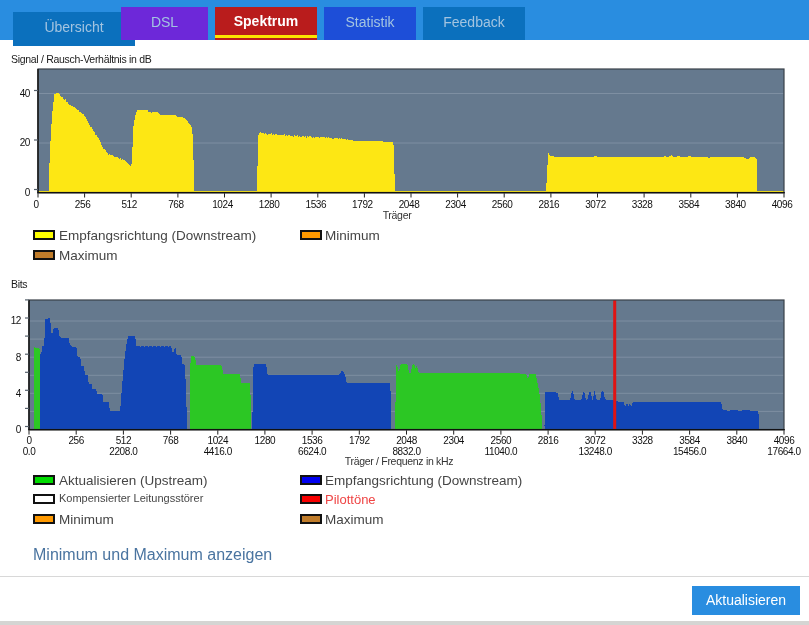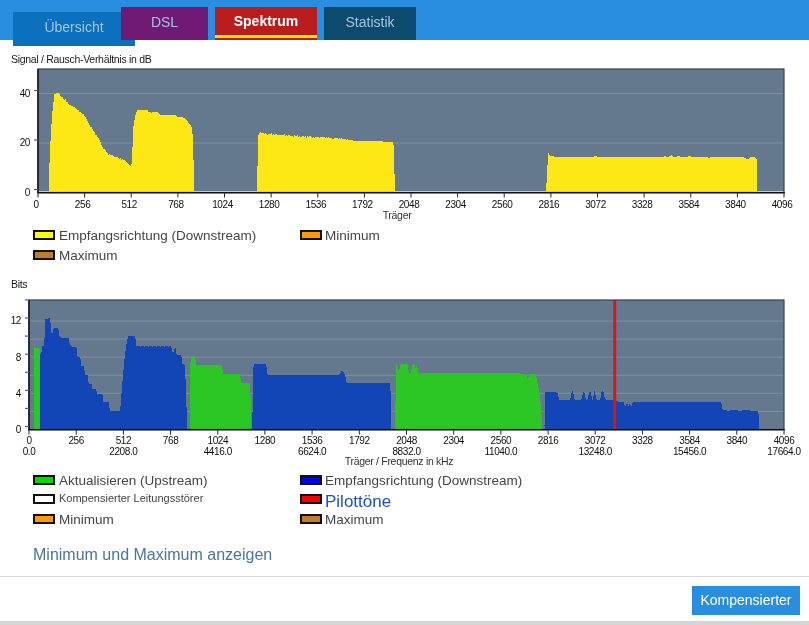--- a/index.html
+++ b/index.html
@@ -134,39 +134,40 @@
     <text x="312.1" y="455" text-anchor="middle" class="tl">6624.0</text>
     <text x="406.5" y="455" text-anchor="middle" class="tl">8832.0</text>
     <text x="500.9" y="455" text-anchor="middle" class="tl">11040.0</text>
     <text x="595.2" y="455" text-anchor="middle" class="tl">13248.0</text>
     <text x="689.6" y="455" text-anchor="middle" class="tl">15456.0</text>
     <text x="784.0" y="455" text-anchor="middle" class="tl">17664.0</text>
 <text x="399" y="465" text-anchor="middle" class="cap">Träger / Frequenz in kHz</text>
 </svg>
 <div style="position:absolute;left:0;top:0;width:809px;height:40px;background:#298de0">
 <div style="position:absolute;left:13px;top:12px;width:122px;height:33.5px;background:#0b70bd;color:#a3c4e0;font-size:14px;text-align:center;line-height:31px">Übersicht</div>
-    <div style="position:absolute;left:121px;top:6.5px;width:87px;height:33.5px;background:#701a75;color:#a3c4e0;font-size:14px;text-align:center;line-height:31px">DSL</div>
+    <div style="position:absolute;left:121px;top:6.5px;width:87px;height:33.5px;background:#6d28d9;color:#a3c4e0;font-size:14px;text-align:center;line-height:31px">DSL</div>
     <div style="position:absolute;left:215px;top:6.5px;width:102px;height:33.5px;background:#b91c1c;color:#fff;font-weight:bold;font-size:14px;text-align:center;line-height:28px">Spektrum<div style="position:absolute;left:0;bottom:2px;width:100%;height:3.5px;background:#fce500"></div></div>
-    <div style="position:absolute;left:324px;top:6.5px;width:92px;height:33.5px;background:#0c4a6e;color:#a3c4e0;font-size:14px;text-align:center;line-height:31px">Statistik</div>
+    <div style="position:absolute;left:324px;top:6.5px;width:92px;height:33.5px;background:#1d4ed8;color:#a3c4e0;font-size:14px;text-align:center;line-height:31px">Statistik</div>
+    <div style="position:absolute;left:423px;top:6.5px;width:102px;height:33.5px;background:#0b70bd;color:#a3c4e0;font-size:14px;text-align:center;line-height:31px">Feedback</div>
 </div>
 
 <span style="position:absolute;left:33px;top:230px;width:18px;height:6px;border:2px solid #111;background:#ffff00"></span>
 <span style="position:absolute;left:59px;top:228px;font-size:13.5px;color:#454545;white-space:nowrap">Empfangsrichtung (Downstream)</span>
 <span style="position:absolute;left:300px;top:230px;width:18px;height:6px;border:2px solid #111;background:#ff9900"></span>
 <span style="position:absolute;left:325px;top:228px;font-size:13.5px;color:#454545;white-space:nowrap">Minimum</span>
 <span style="position:absolute;left:33px;top:249.5px;width:18px;height:6px;border:2px solid #111;background:#c07c2a"></span>
 <span style="position:absolute;left:59px;top:247.5px;font-size:13.5px;color:#454545;white-space:nowrap">Maximum</span>
 
 <span style="position:absolute;left:33px;top:475px;width:18px;height:6px;border:2px solid #111;background:#00dc00"></span>
 <span style="position:absolute;left:59px;top:473px;font-size:13.5px;color:#454545;white-space:nowrap">Aktualisieren (Upstream)</span>
 <span style="position:absolute;left:300px;top:475px;width:18px;height:6px;border:2px solid #111;background:#0000f0"></span>
 <span style="position:absolute;left:325px;top:473px;font-size:13.5px;color:#454545;white-space:nowrap">Empfangsrichtung (Downstream)</span>
 <span style="position:absolute;left:33px;top:494.3px;width:18px;height:6px;border:2px solid #111;background:#ffffff"></span>
 <span style="position:absolute;left:59px;top:492.3px;font-size:11px;color:#454545;white-space:nowrap">Kompensierter Leitungsstörer</span>
 <span style="position:absolute;left:300px;top:494.3px;width:18px;height:6px;border:2px solid #111;background:#f80000"></span>
-<span style="position:absolute;left:325px;top:492.3px;font-size:17px;color:#1d4ed8;white-space:nowrap">Pilottöne</span>
+<span style="position:absolute;left:325px;top:492.3px;font-size:13px;color:#ef4444;white-space:nowrap">Pilottöne</span>
 <span style="position:absolute;left:33px;top:513.6px;width:18px;height:6px;border:2px solid #111;background:#ff9900"></span>
 <span style="position:absolute;left:59px;top:511.6px;font-size:13.5px;color:#454545;white-space:nowrap">Minimum</span>
 <span style="position:absolute;left:300px;top:513.6px;width:18px;height:6px;border:2px solid #111;background:#c07c2a"></span>
 <span style="position:absolute;left:325px;top:511.6px;font-size:13.5px;color:#454545;white-space:nowrap">Maximum</span>
 <div style="position:absolute;left:33px;top:546px;font-size:16px;color:#4a74a0">Minimum und Maximum anzeigen</div>
 <div style="position:absolute;left:0;top:576px;width:809px;height:1px;background:#d8d8d8"></div>
-<div style="position:absolute;left:692px;top:586px;width:108px;height:29px;background:#298de0;color:#fff;font-size:14px;text-align:center;line-height:29px">Kompensierter</div>
+<div style="position:absolute;left:692px;top:586px;width:108px;height:29px;background:#298de0;color:#fff;font-size:14px;text-align:center;line-height:29px">Aktualisieren</div>
 <div style="position:absolute;left:0;top:620.5px;width:809px;height:4.5px;background:#d5d5d3"></div>
 </body></html>

